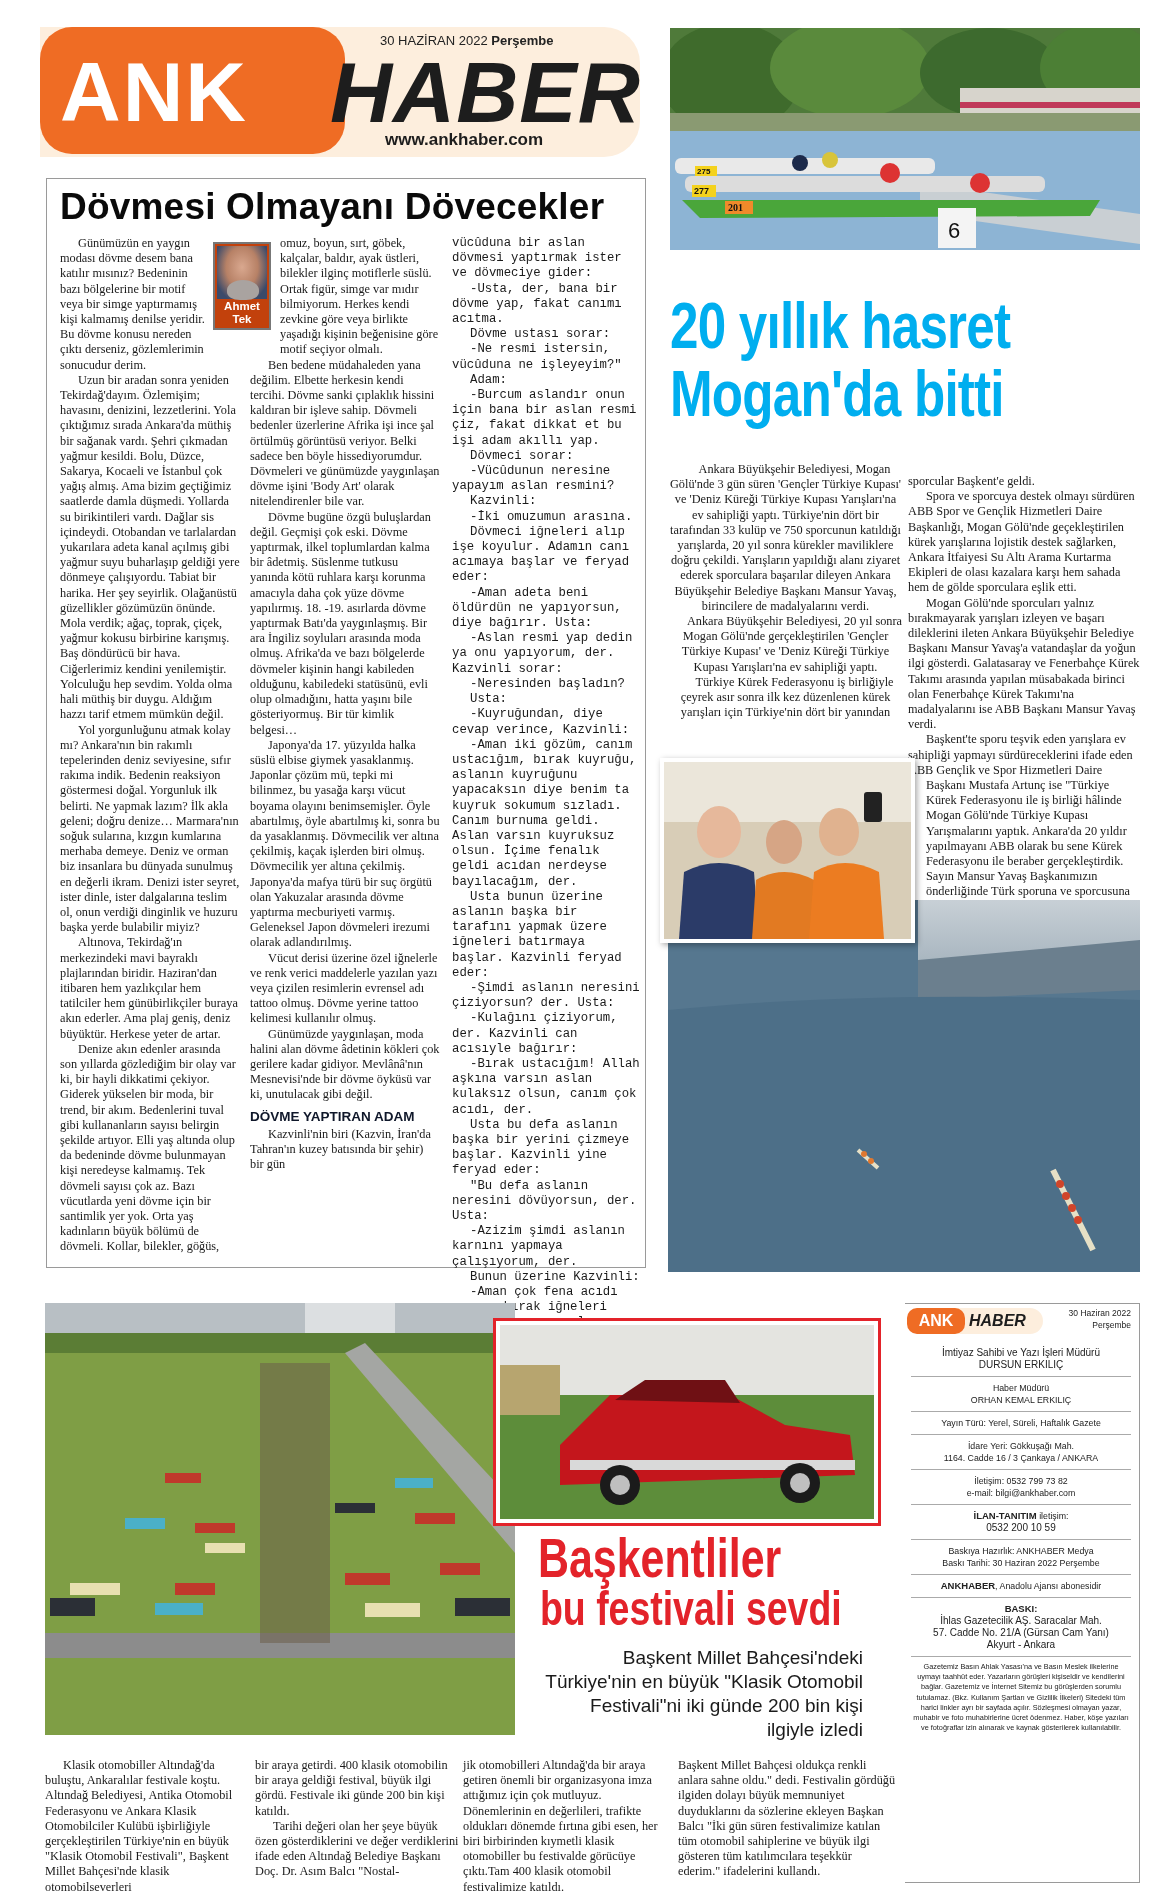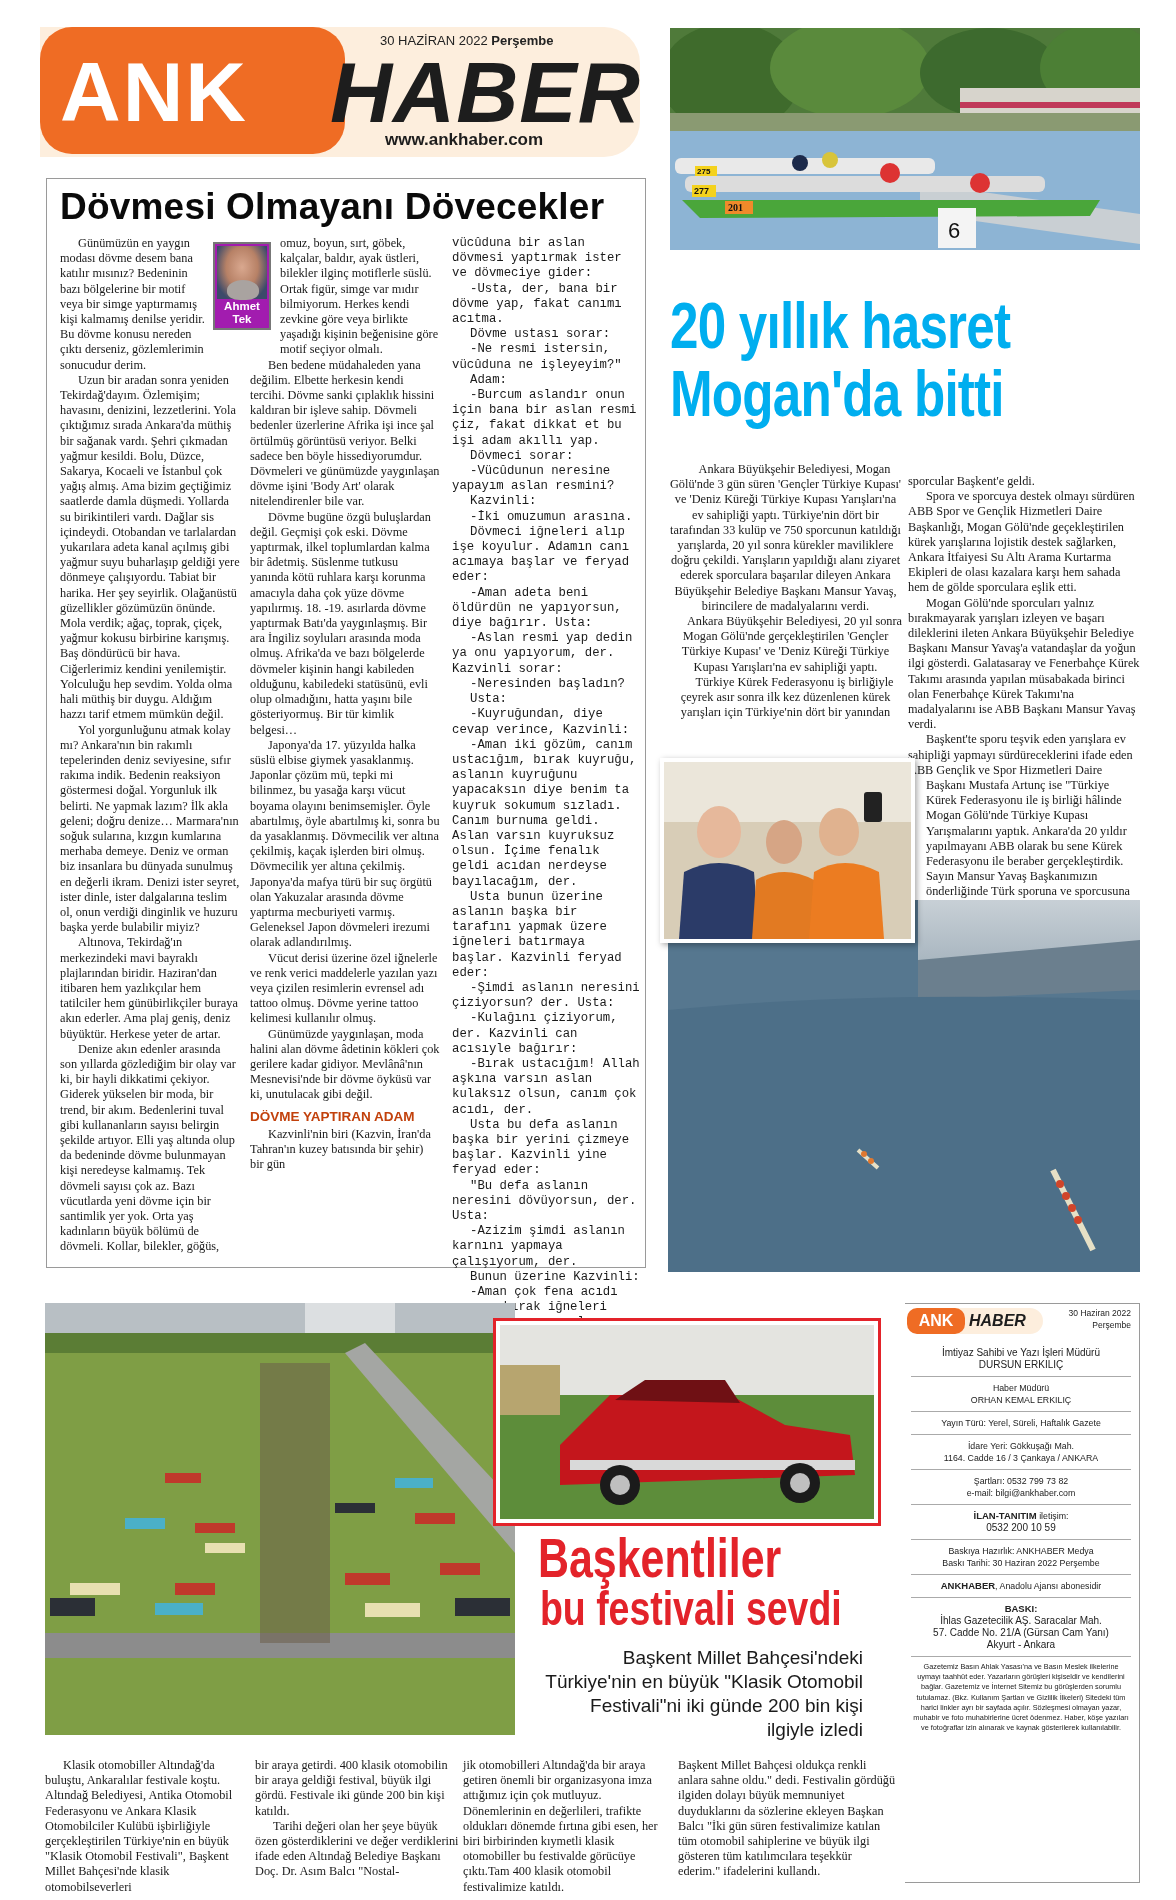--- a/index.html
+++ b/index.html
@@ -19,25 +19,25 @@
 
   
   .col-box { left: 46px; top: 178px; width: 600px; height: 1090px; border: 1px solid #9a9a9a; }
   .col-title { left: 60px; top: 186px; width: 580px; font-family: "Liberation Sans", sans-serif; font-weight: 700; font-size: 37px; color: #0a0a0a; white-space: nowrap; letter-spacing: 0.2px; }
   .body-text { font-family: "Liberation Serif", serif; font-size: 12.3px; line-height: 15.2px; color: #1a1a1a; text-align: left; }
   .body-text p { text-indent: 18px; }
   .col1 { left: 60px; top: 236px; width: 180px; }
   .col1 .wrap-top { width: 150px; }
   .col2 { left: 250px; top: 236px; width: 190px; }
   .col3 { left: 452px; top: 236px; width: 188px; font-family: Liberation Mono, monospace; }
-  .author-box { left: 213px; top: 242px; width: 58px; height: 88px; background: #a21caf; border: 2px solid #777; }
+  .author-box { left: 213px; top: 242px; width: 58px; height: 88px; background: #c2410c; border: 2px solid #777; }
   .author-photo { position: absolute; left: 2px; top: 2px; width: 50px; height: 53px; background: radial-gradient(ellipse at 50% 40%, #d9a88f 0%, #b78166 45%, #3b4a6a 80%); }
   .author-beard { position: absolute; left: 10px; top: 34px; width: 32px; height: 20px; background: #a9a3a0; border-radius: 50% 50% 40% 40%; }
   .author-name { position: absolute; left: 0; top: 56px; width: 54px; text-align: center; font-family: "Liberation Sans", sans-serif; font-weight: 700; font-size: 11.5px; line-height: 13px; color: #fff; }
-  .subhead-red { font-family: "Liberation Sans", sans-serif; font-weight: 700; font-size: 13.5px; color: #c2410c; margin: 6px 0 3px; text-indent: 0 !important; }
+  .subhead-red { font-family: "Liberation Sans", sans-serif; font-weight: 700; font-size: 13.5px; color: #0f172a; margin: 6px 0 3px; text-indent: 0 !important; }
 
   
   .photo-rowing { left: 670px; top: 28px; width: 470px; height: 222px; overflow: hidden; background: #fde047; }
   .rowing-title { left: 670px; top: 292px; width: 480px; font-family: "Liberation Sans", sans-serif; font-weight: 700; font-size: 64px; line-height: 68px; color: #00aeef; letter-spacing: -1px; transform: scaleX(0.8); transform-origin: left top; white-space: nowrap; }
   .row-col1 { left: 668px; top: 462px; width: 235px; text-align: center; }
   .row-col2 { left: 908px; top: 462px; width: 235px; margin-top: 12px; }
   .row-col2 .inset { padding-left: 18px; }
   .photo-selfie { left: 660px; top: 758px; width: 255px; height: 185px; background: #c9b79a; overflow: hidden; border: 4px solid #fff; box-shadow: 2px 2px 6px rgba(0,0,0,0.35); }
   .photo-lake { left: 668px; top: 900px; width: 472px; height: 372px; overflow: hidden; background: #5e7f96; }
 
@@ -317,21 +317,21 @@
     </div>
     <div class="imp-sec">
       <span>Yayın Türü:</span>
       <span>Yerel, Süreli, Haftalık Gazete</span>
     </div>
     <div class="imp-sec">
       <div><span>İdare Yeri:</span> <span>Gökkuşağı Mah.</span></div>
       <div>1164. Cadde 16 / 3 Çankaya / ANKARA</div>
     </div>
     <div class="imp-sec">
-      <div><span>Şartları:</span> <span>0532 799 73 82</span></div>
+      <div><span>İletişim:</span> <span>0532 799 73 82</span></div>
       <div><span>e-mail:</span> <span>bilgi@ankhaber.com</span></div>
     </div>
     <div class="imp-sec">
       <div><span class="imp-bold">İLAN-TANITIM</span> <span>iletişim:</span></div>
       <div class="imp-big">0532 200 10 59</div>
     </div>
     <div class="imp-sec">
       <div>Baskıya Hazırlık: ANKHABER Medya</div>
       <div>Baskı Tarihi: 30 Haziran 2022 Perşembe</div>
     </div>

